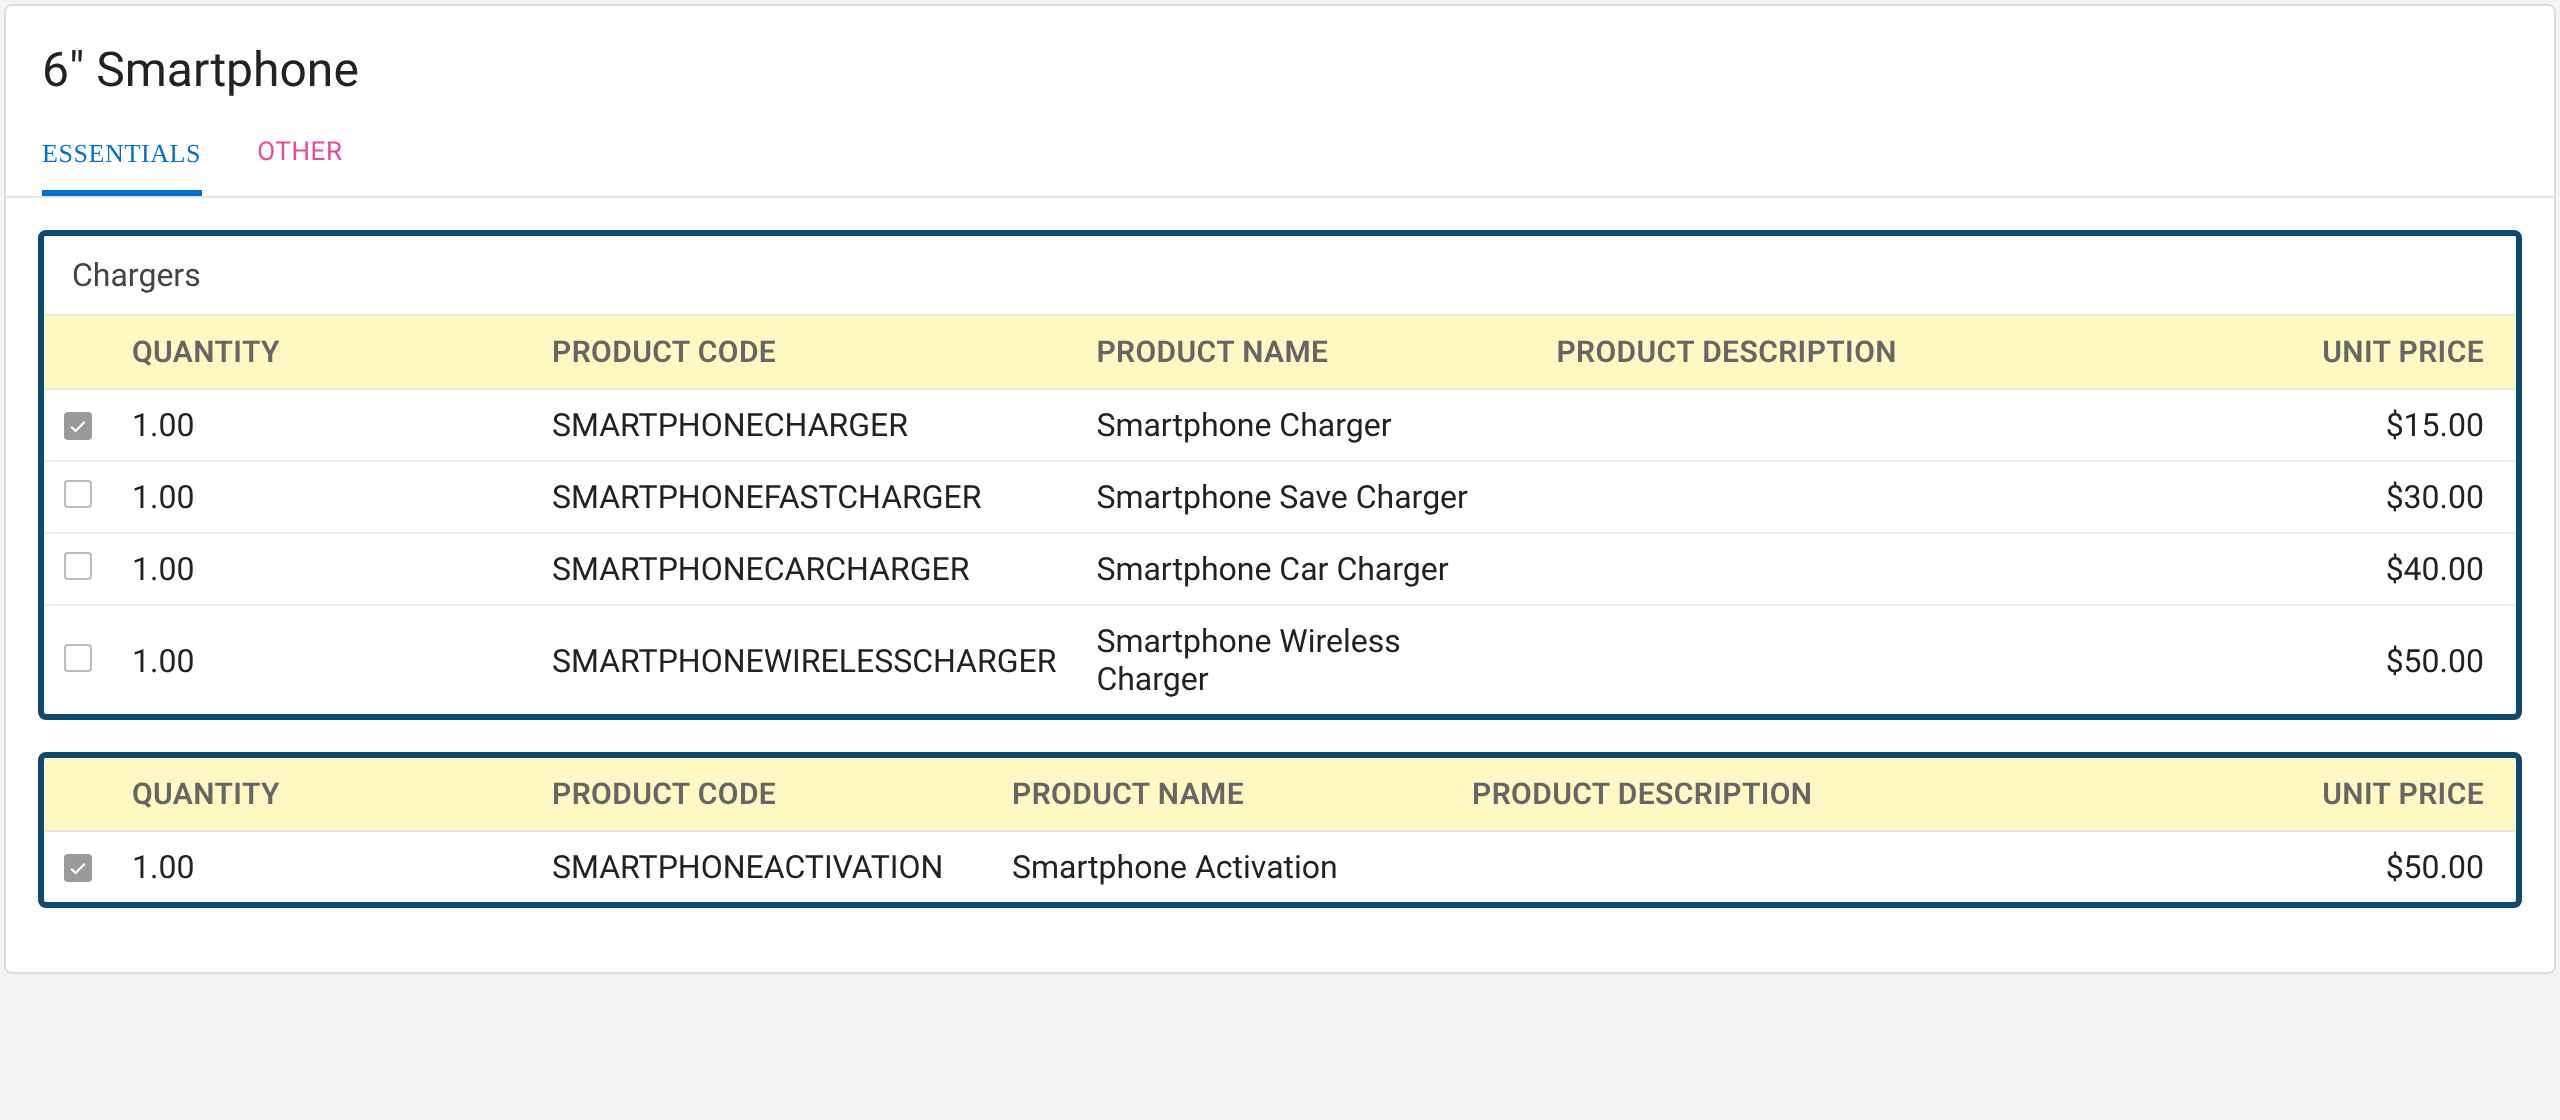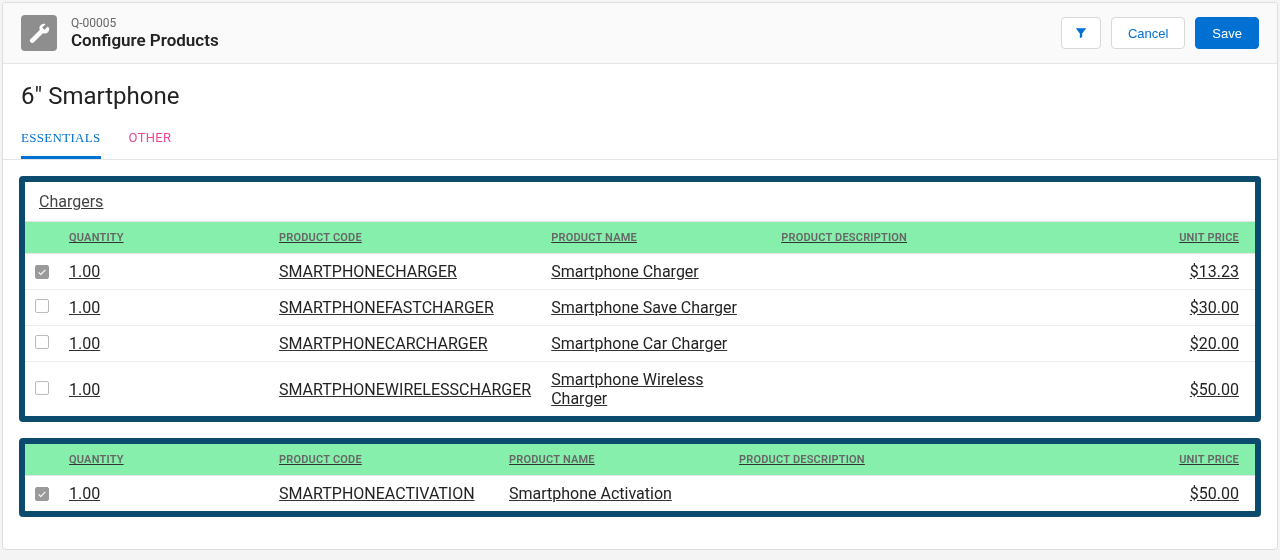--- a/index.html
+++ b/index.html
@@ -95,44 +95,43 @@
     letter-spacing: 0.3px;
   }
   .tab.active {
     color: #0070d2;
     border-bottom-color: #0070d2;
     font-family: Liberation Serif, serif;
   }
 
   .content { padding: 16px; }
   .group {
-    border: 6px solid #0c4a6e;
+    border: 3px solid #0c4a6e;
     border-radius: 4px;
     margin-bottom: 16px;
     overflow: hidden;
-    text-decoration: underline;
   }
   .group-header {
     padding: 10px 14px;
     font-size: 16px;
     color: #444;
     background: #fff;
     border-bottom: 1px solid #e5e5e5;
   }
   table {
     width: 100%;
     border-collapse: collapse;
   }
   thead th {
     text-align: left;
-    font-size: 11px;
+    font-size: 15px;
     font-weight: 600;
     color: #666;
     padding: 9px 10px;
-    background: #86efac;
+    background: #fef9c3;
     border-bottom: 1px solid #e5e5e5;
     letter-spacing: 0.2px;
   }
   tbody td {
     padding: 8px 10px;
     border-bottom: 1px solid #eee;
     font-size: 16px;
     color: #222;
     vertical-align: middle;
   }
@@ -160,40 +159,20 @@
     background: #9a9a9a;
     border-color: #9a9a9a;
   }
   .cbox.checked svg { width: 10px; height: 10px; fill: #fff; }
 </style>
 </head>
 <body>
 
 <div class="page">
 
-  <div class="header">
-    <div class="header-icon">
-      <svg viewBox="0 0 24 24">
-          <path d="M22 5.5c0-.4-.5-.5-.7-.3l-3 3c-.2.2-.5.2-.7 0L15.8 6.4c-.2-.2-.2-.5 0-.7l3-3c.2-.2.1-.7-.3-.7-2.7-.6-5.5 1.1-6 3.8-.2 1 0 2 .3 2.9L2.6 18.9c-.8.8-.8 2 0 2.8l.7.7c.8.8 2 .8 2.8 0L16.3 12.2c.9.3 1.9.5 2.9.3 2.7-.5 4.4-3.3 3.8-6z"></path>
-        </svg>
-    </div>
-    <div class="header-text">
-      <div class="quote-id">Q-00005</div>
-      <div class="page-title">Configure Products</div>
-    </div>
-    <div class="header-actions">
-      <button class="btn btn-icon">
-        <svg viewBox="0 0 24 24">
-            <path d="M3 4h18l-7 9v6l-4 2v-8L3 4z"></path>
-          </svg>
-      </button>
-      <button class="btn btn-link">Cancel</button>
-      <button class="btn btn-primary">Save</button>
-    </div>
-  </div>
 
   <div class="product-title">6" Smartphone</div>
 
   <div class="tabs">
     <div class="tab active">ESSENTIALS</div>
     <div class="tab">OTHER</div>
   </div>
 
   <div class="content">
 
@@ -214,37 +193,37 @@
           <tr>
             <td class="checkbox-cell"><span class="cbox checked">
                   <svg viewBox="0 0 24 24">
                     <path d="M9 16.2l-4.2-4.2L3 13.8 9 19.8 21 7.8l-1.8-1.8z"></path>
                   </svg>
                 </span></td>
             <td class="col-qty">1.00</td>
             <td class="col-code">SMARTPHONECHARGER</td>
             <td class="col-name">Smartphone Charger</td>
             <td class="col-desc"></td>
-            <td class="col-price">$13.23</td>
+            <td class="col-price">$15.00</td>
           </tr>
           <tr>
             <td class="checkbox-cell"><span class="cbox"></span></td>
             <td class="col-qty">1.00</td>
             <td class="col-code">SMARTPHONEFASTCHARGER</td>
             <td class="col-name">Smartphone Save Charger</td>
             <td class="col-desc"></td>
             <td class="col-price">$30.00</td>
           </tr>
           <tr>
             <td class="checkbox-cell"><span class="cbox"></span></td>
             <td class="col-qty">1.00</td>
             <td class="col-code">SMARTPHONECARCHARGER</td>
             <td class="col-name">Smartphone Car Charger</td>
             <td class="col-desc"></td>
-            <td class="col-price">$20.00</td>
+            <td class="col-price">$40.00</td>
           </tr>
           <tr>
             <td class="checkbox-cell"><span class="cbox"></span></td>
             <td class="col-qty">1.00</td>
             <td class="col-code">SMARTPHONEWIRELESSCHARGER</td>
             <td class="col-name">Smartphone Wireless Charger</td>
             <td class="col-desc"></td>
             <td class="col-price">$50.00</td>
           </tr>
         </tbody>

